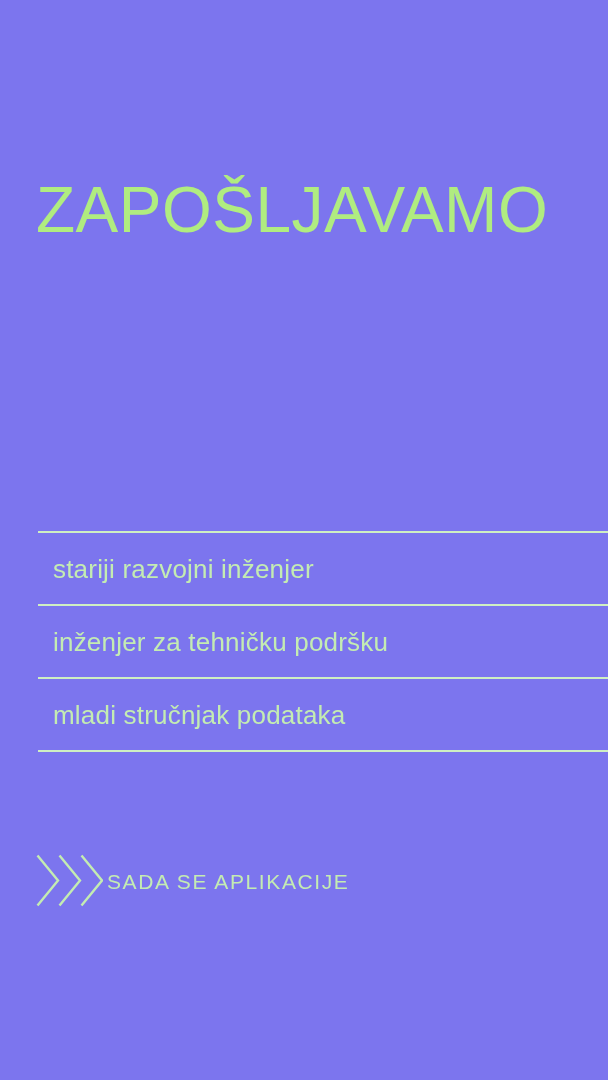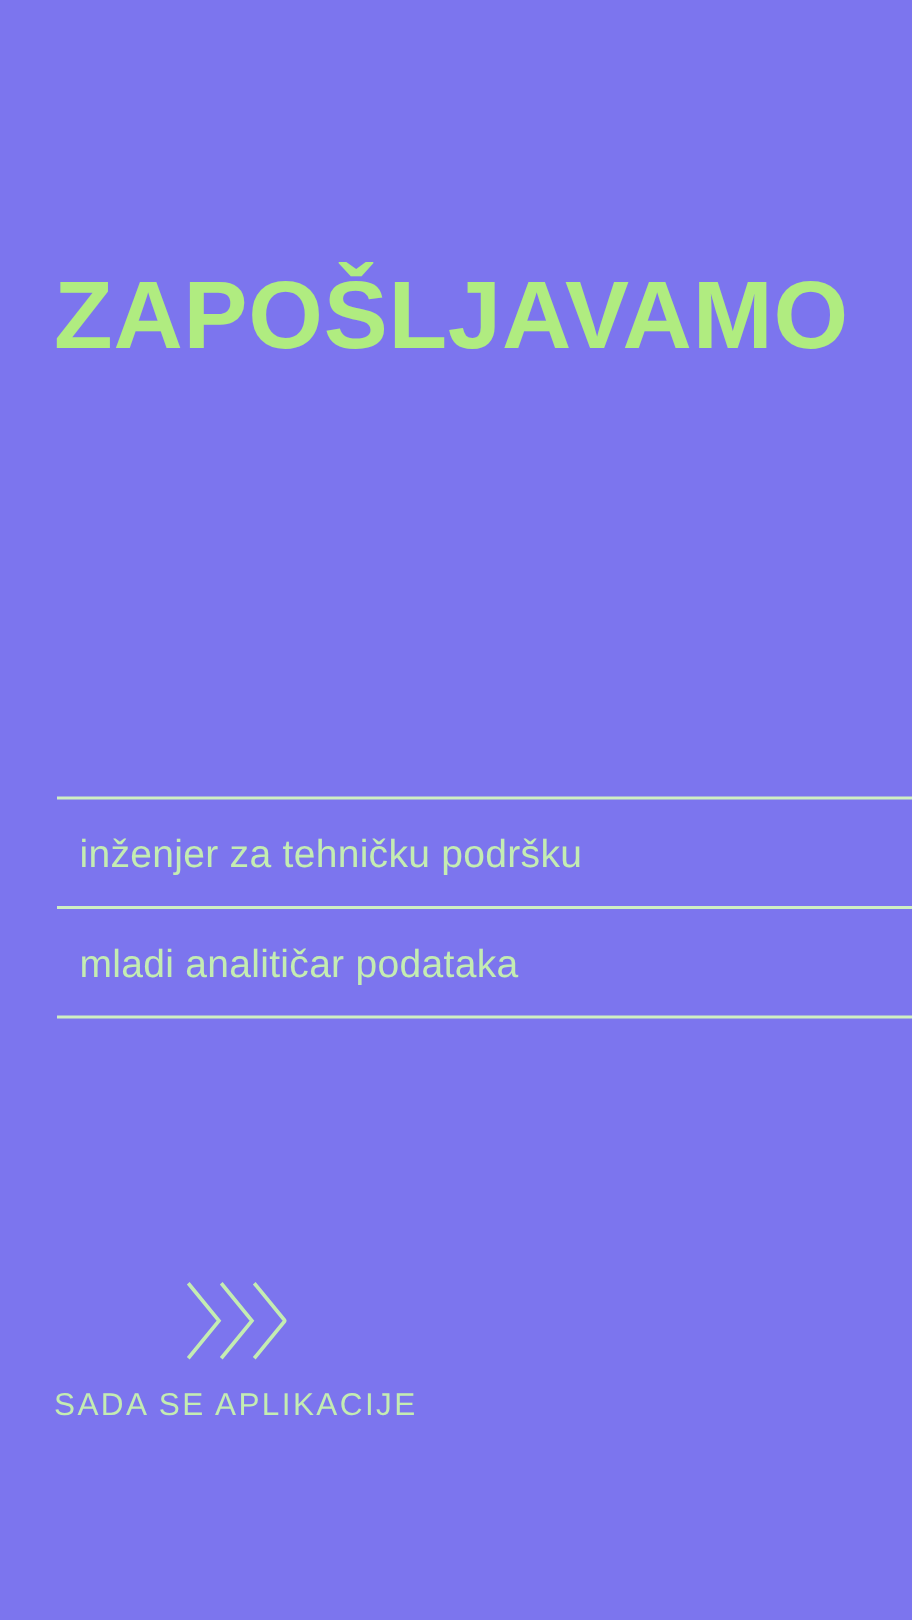--- a/index.html
+++ b/index.html
@@ -19,21 +19,21 @@
     height:1080px;
     background:var(--bg);
     overflow:hidden;
   }
   .poster-title{
     position:absolute;
     left:36px;
     top:178px;
     margin:0;
     font-size:64px;
-    font-weight:700;
+    font-weight:400;
     letter-spacing:0.5px;
     line-height:1;
     color:var(--title);
     white-space:nowrap;
   }
   .job-list{
     position:absolute;
     left:38px;
     right:0;
     top:531px;
@@ -53,49 +53,51 @@
     color:var(--body-text);
     letter-spacing:0.2px;
     white-space:nowrap;
   }
   .cta{
     position:absolute;
     left:36px;
     top:854px;
     display:flex;
     align-items:center;
-    gap:16px;
+    gap:4px;
     background:transparent;
     border:none;
     padding:0;
     cursor:pointer;
-    flex-direction:column;
   }
   .cta svg{display:block;}
   .cta-label{
     font-size:21px;
     letter-spacing:1.6px;
     color:var(--body-text);
     white-space:nowrap;
     padding-top:2px;
   }
 </style>
 </head>
 <body>
 
 <div class="poster">
 
   <h1 class="poster-title">ZAPOŠLJAVAMO</h1>
 
   <div class="job-list">
     <div class="job-row">
+      <span class="job-label">stariji razvojni inženjer</span>
+    </div>
+    <div class="job-row">
       <span class="job-label">inženjer za tehničku podršku</span>
     </div>
     <div class="job-row">
-      <span class="job-label">mladi analitičar podataka</span>
+      <span class="job-label">mladi stručnjak podataka</span>
     </div>
   </div>
 
   <button class="cta">
     <span>
       <svg width="67" height="53" viewBox="0 0 67 53" fill="none" stroke="#c4ecb2" stroke-width="2.4">
         <polyline points="1.5,1.5 22,26.5 1.5,51.5"></polyline>
         <polyline points="23.5,1.5 44,26.5 23.5,51.5"></polyline>
         <polyline points="45.5,1.5 66,26.5 45.5,51.5"></polyline>
       </svg>

